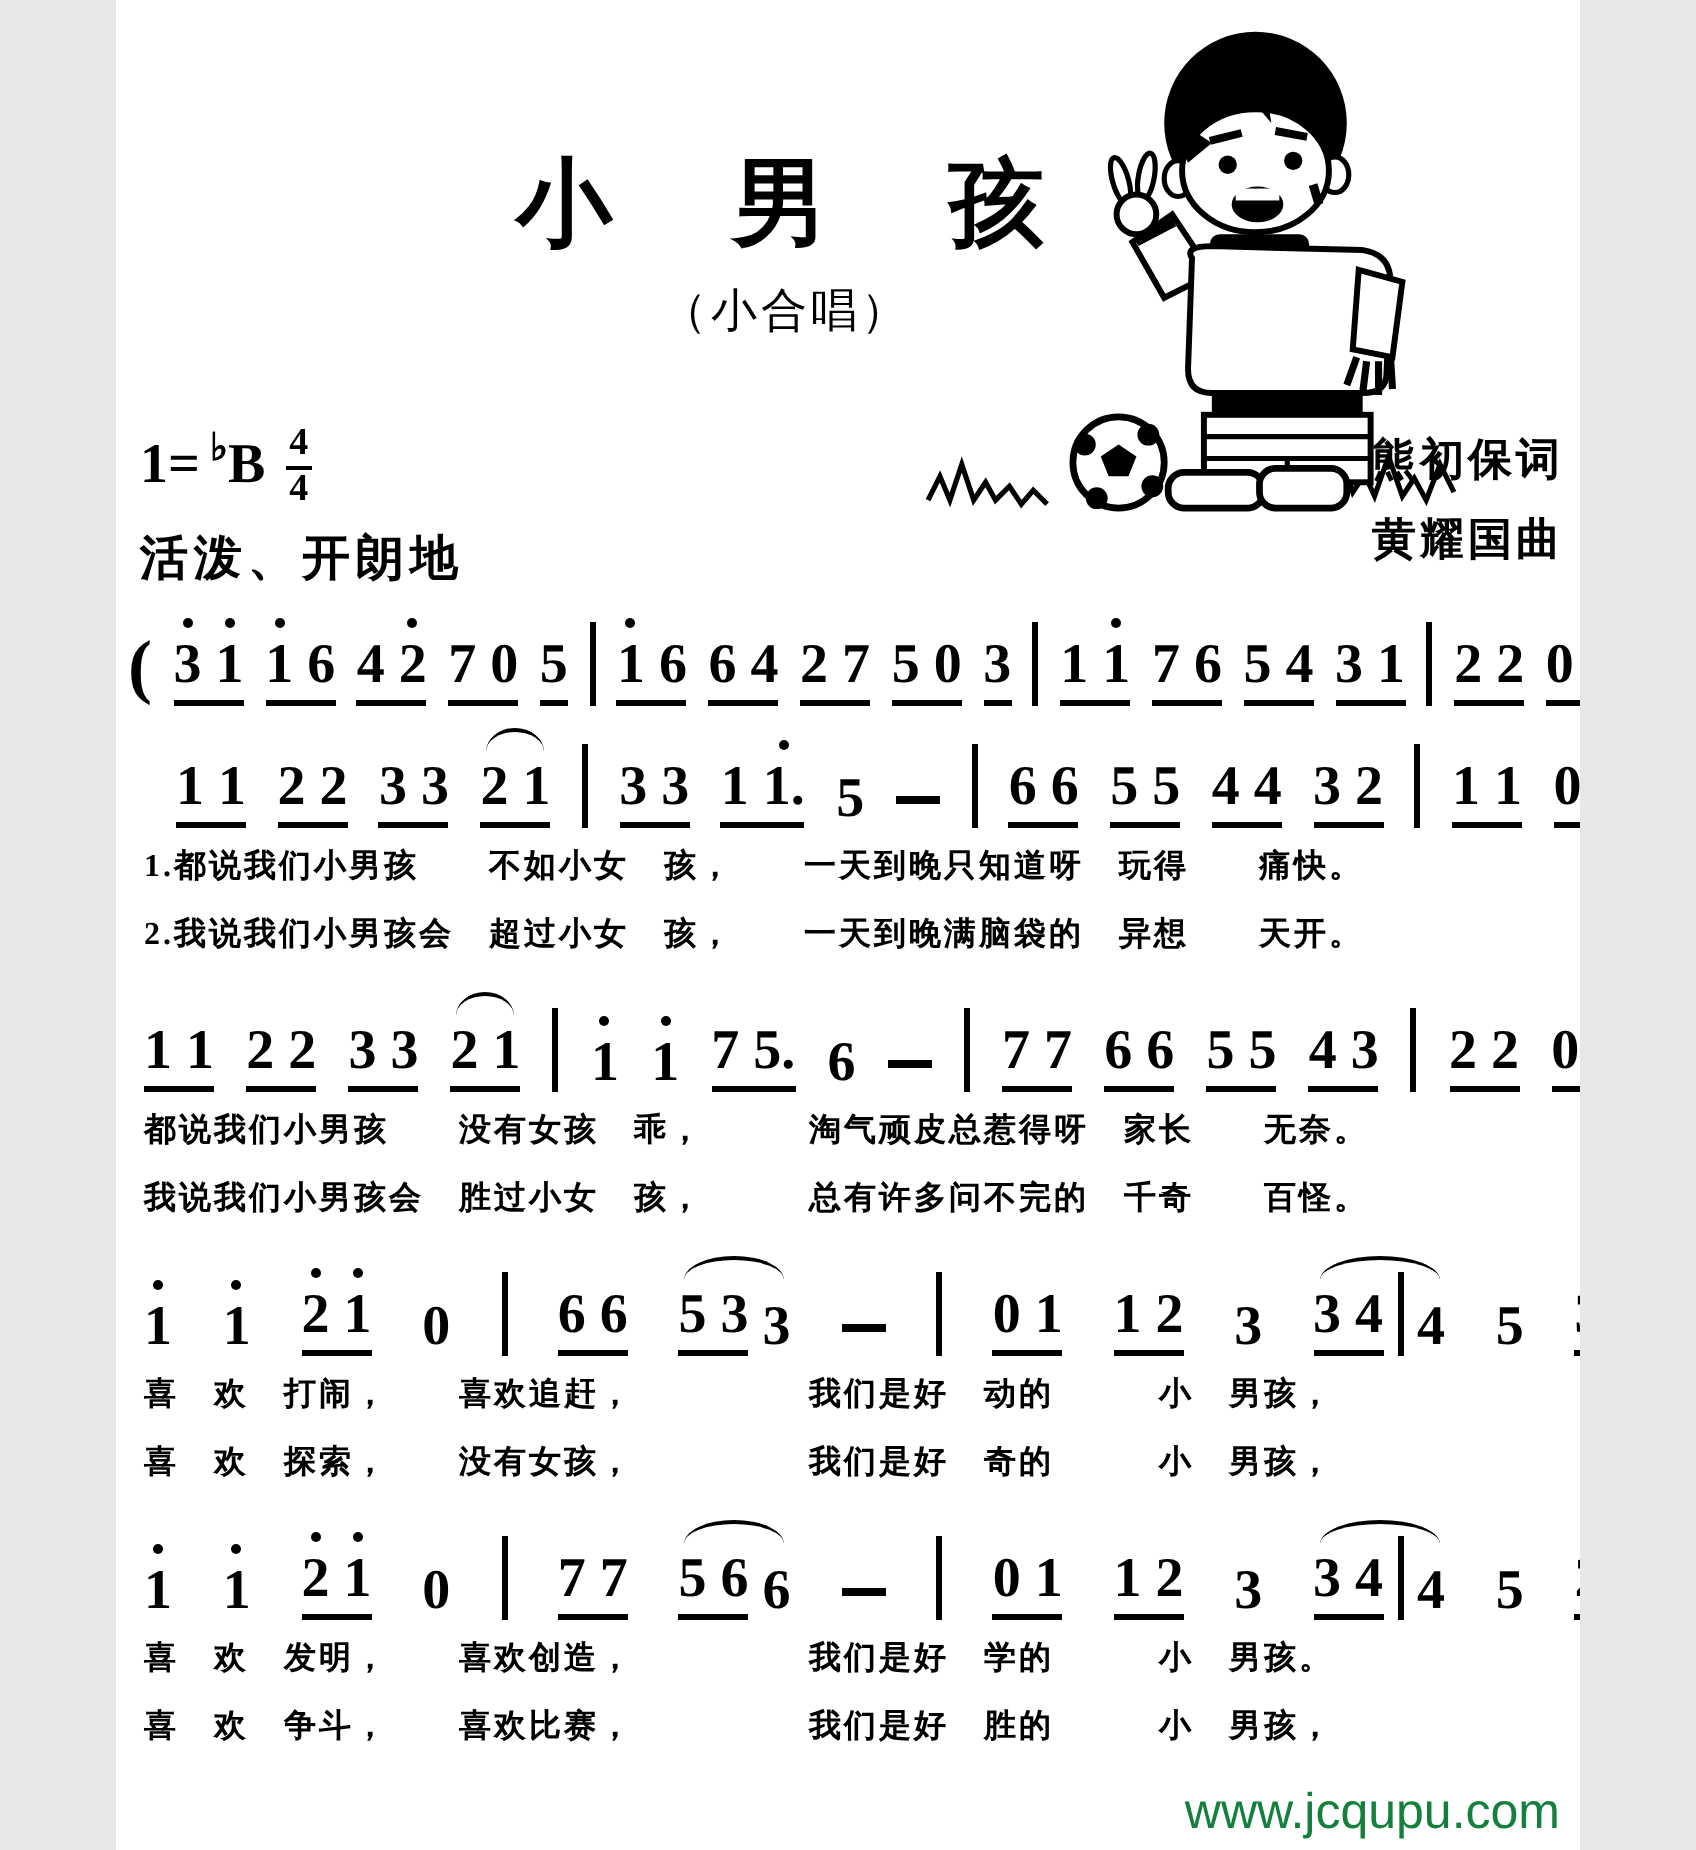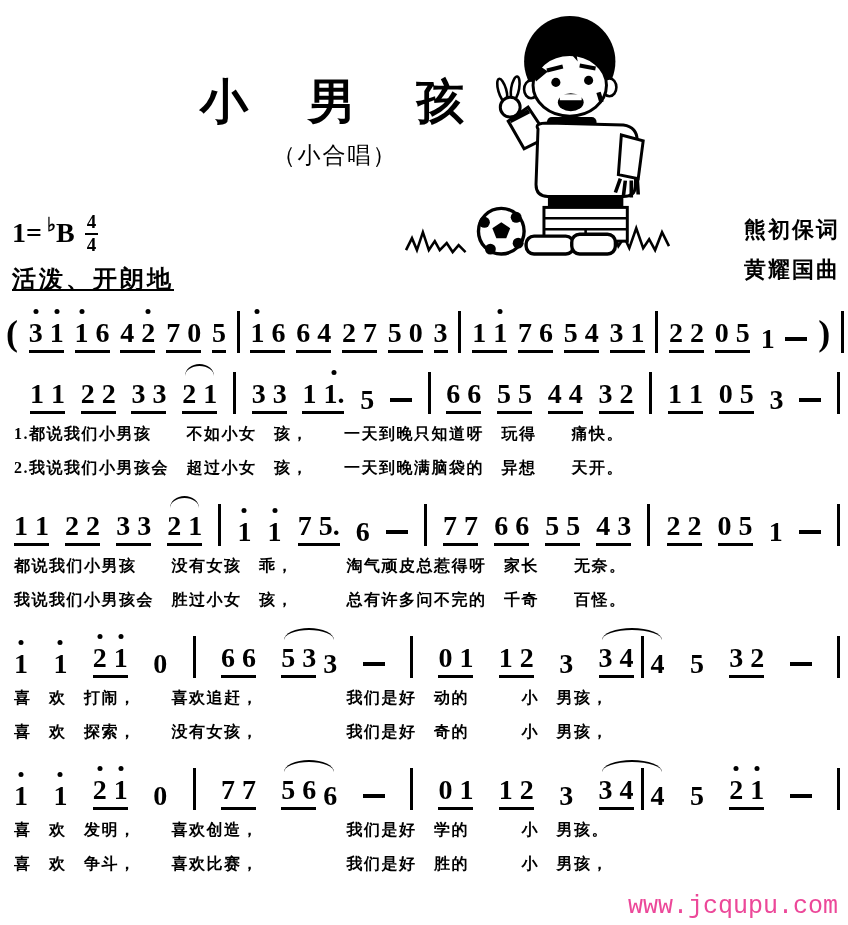--- a/index.html
+++ b/index.html
@@ -1,30 +1,30 @@
 <!DOCTYPE html>
 <html><head>
 <meta charset="utf-8">
 <style>
   html,body{margin:0;padding:0;background:#e8e8e8;}
-  .page{position:relative;width:848px;height:925px;background:#ffffff;color:#000;
+  .page{position:relative;width:732px;height:925px;background:#ffffff;color:#000;
         font-family:"Liberation Serif",serif;overflow:hidden;margin:0 auto;}
 
   
   .title{position:absolute;top:70px;left:110px;width:450px;text-align:center;
          font-size:48px;font-weight:700;letter-spacing:6px;white-space:pre;}
   .subtitle{position:absolute;top:140px;left:110px;width:450px;text-align:center;
             font-size:23px;font-weight:400;letter-spacing:2px;}
   .keysig{position:absolute;top:212px;left:12px;display:flex;align-items:center;
           font-size:28px;font-weight:700;}
   .flat{font-size:19px;position:relative;top:-9px;margin-left:5px;}
   .meter{display:inline-flex;flex-direction:column;align-items:center;font-size:19px;
          line-height:1.05;margin-left:10px;font-weight:700;}
   .m-top{border-bottom:2.5px solid #000;padding:0 2px 1px;}
-  .tempo{position:absolute;top:263px;left:12px;font-size:24px;font-weight:700;letter-spacing:3px;text-decoration:underline;}
+  .tempo{position:absolute;top:263px;left:12px;font-size:24px;font-weight:700;letter-spacing:3px;}
   .credits{position:absolute;top:210px;right:8px;text-align:center;font-size:22px;
            font-weight:700;line-height:40px;letter-spacing:2px;}
 
   
   .illustration{position:absolute;left:398px;top:2px;width:280px;height:258px;}
 
   
   .score{position:absolute;top:292px;left:0;width:848px;}
   .music-line{display:flex;justify-content:space-between;align-items:flex-end;
               height:56px;margin:5px 0 3px;}
@@ -37,22 +37,22 @@
   .grp.u{border-bottom:3px solid #000;padding-bottom:3px;}
   .slur{position:absolute;top:0;left:3px;right:3px;height:10px;
         border-top:2.5px solid #000;border-radius:50% 50% 0 0/100% 100% 0 0;}
   .bar{width:3px;height:42px;background:#000;align-self:flex-end;}
   .dash{width:22px;height:4px;background:#000;align-self:flex-end;margin-bottom:12px;}
   .paren{align-self:flex-end;font-size:36px;font-weight:700;line-height:1;padding-bottom:2px;}
 
   .lyric-line{font-size:16px;font-weight:700;letter-spacing:1.5px;white-space:pre;
               line-height:34px;padding-left:14px;}
 
-  .website{position:absolute;right:10px;bottom:4px;font-family:Liberation Mono, monospace;
-           font-size:25px;color:#ec4899;}
+  .website{position:absolute;right:10px;bottom:4px;font-family:Liberation Sans, sans-serif;
+           font-size:25px;color:#15803d;}
 </style>
 </head>
 <body>
 
 <div class="page">
 
   <div class="title">小　男　孩</div>
   <div class="subtitle">（小合唱）</div>
 
   <div class="keysig">

